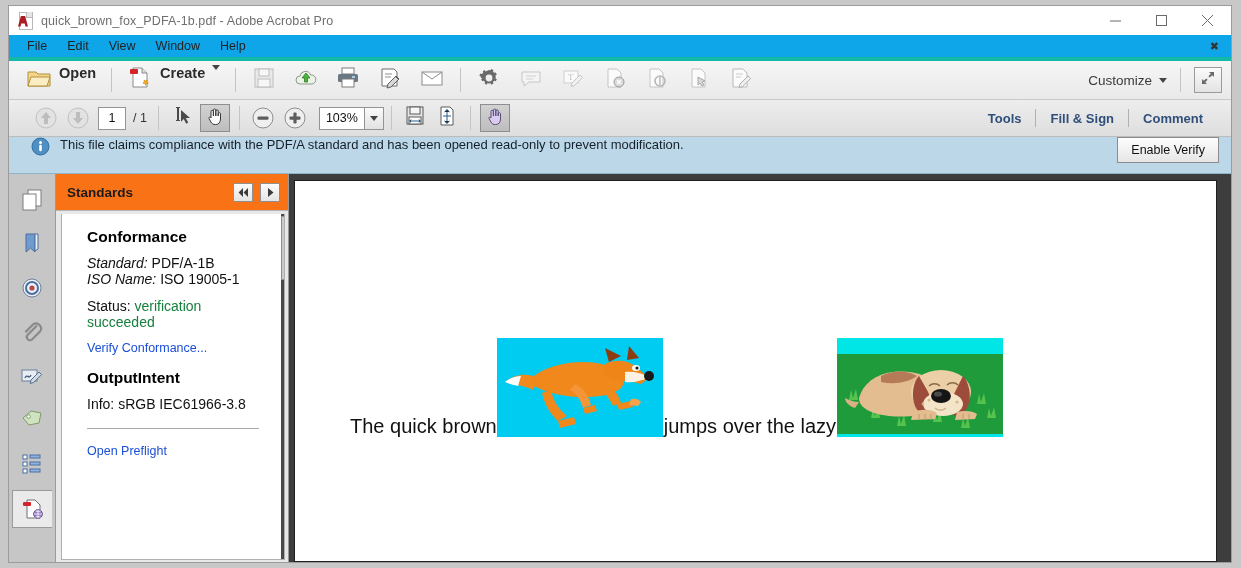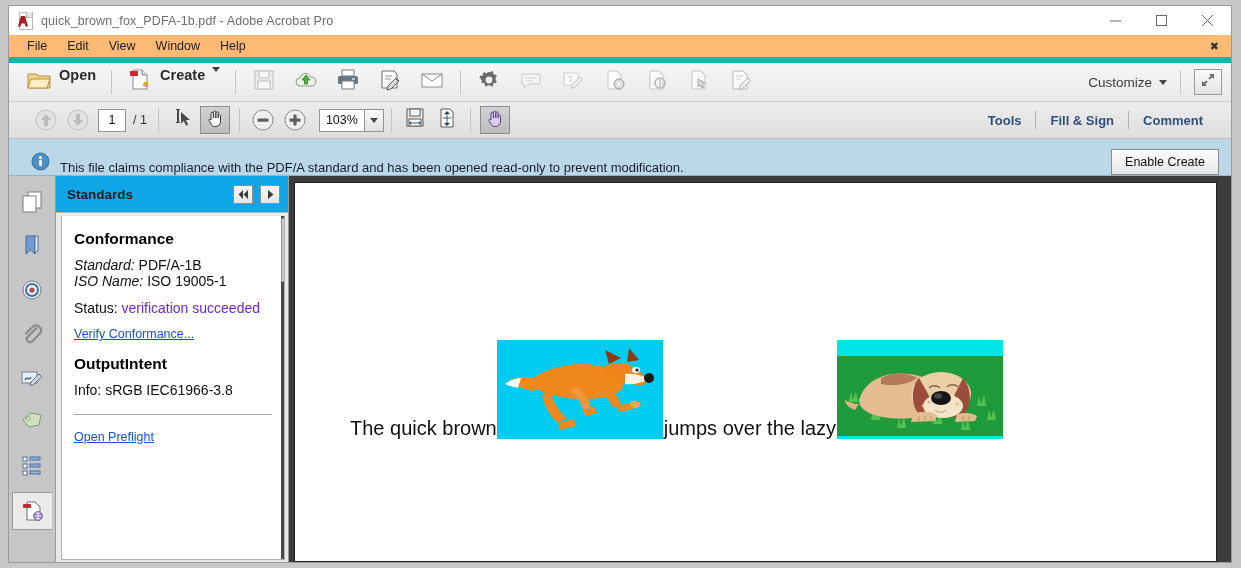--- a/index.html
+++ b/index.html
@@ -18,22 +18,22 @@
   .tb-icon{width:16px;height:18px;margin-left:9px;margin-right:7px;position:relative;}
   .tb-icon .pg{position:absolute;left:1px;top:0;width:12px;height:16px;background:#fff;border:1px solid #b8b8b8;}
   .tb-icon .fold{position:absolute;left:8px;top:0;width:5px;height:5px;background:#e4e4e4;border-left:1px solid #b8b8b8;border-bottom:1px solid #b8b8b8;}
   .tb-icon .a{position:absolute;left:0px;top:4px;width:10px;height:11px;background:#ad1c24;
       clip-path:polygon(30% 0,70% 0,100% 100%,74% 100%,67% 72%,33% 72%,26% 100%,0 100%);}
   .tb-title{font-size:12.5px;color:#6f6f6f;letter-spacing:.1px;}
   .wctl{margin-left:auto;display:flex;height:29px;}
   .wbtn{width:46px;display:flex;align-items:center;justify-content:center;color:#6a6a6a;}
   .wbtn svg{display:block;}
   
-  .menubar{height:22px;background:#fdba74;display:flex;align-items:center;flex:0 0 auto;
-     border-bottom:6px solid #14b8a6;}
+  .menubar{height:22px;background:#0ea5e9;display:flex;align-items:center;flex:0 0 auto;
+     border-bottom:4px solid #14b8a6;}
   .menu-item{font-size:12.5px;color:#222;padding:2px 9px;margin-left:2px;}
   .menu-item:first-child{margin-left:9px;}
   .menu-close{margin-left:auto;margin-right:8px;font-size:11px;color:#333;padding:0 4px;}
   
   .toolbar1{height:38px;background:#efefef;border-bottom:1px solid #c9c9c9;
      display:flex;align-items:center;flex:0 0 auto;
      background:linear-gradient(#f6f6f6,#e9e9e9);}
   .tbtn{display:flex;align-items:flex-start;height:30px;padding:0 7px;margin:0 1px;}
   .tbtn .lbl{font-size:14.5px;font-weight:bold;color:#2b2b2b;margin-left:7px;}
   .sep{width:1px;height:24px;background:#c4c4c4;margin:0 7px;}
@@ -56,46 +56,46 @@
   .toolbtn.active{border:1px solid #8e8e8e;background:linear-gradient(#d2d2d2,#bdbdbd);}
   .zoombox{width:44px;height:21px;border:1px solid #949494;border-right:none;background:#fff;
      display:flex;align-items:center;justify-content:center;font-size:12.5px;color:#111;}
   .zoomdrop{width:18px;height:21px;border:1px solid #949494;background:linear-gradient(#fafafa,#e2e2e2);
      display:flex;align-items:center;justify-content:center;}
   .rlinks{margin-left:auto;display:flex;align-items:center;margin-right:14px;}
   .rlink{font-size:13px;font-weight:bold;color:#2f4f7a;padding:0 14px;}
   .vdot{width:1px;height:18px;background:#b0b0b0;}
   
   .notice{height:36px;background:#bcd8e8;border-bottom:1px solid #8fb4c9;
-     display:flex;align-items:flex-end;flex:0 0 auto;}
+     display:flex;align-items:flex-start;flex:0 0 auto;}
   .notice-txt{font-size:13px;color:#15202b;margin-left:10px;}
   .enable-btn{margin-left:auto;margin-right:12px;height:24px;padding:0 13px;
      border:1px solid #8c8c8c;background:linear-gradient(#fdfdfd,#e6e6e6);
      display:flex;align-items:center;font-size:12.5px;color:#111;}
   
   .main{flex:1 1 auto;display:flex;min-height:0;background:#3d3d3d;}
   .rail{width:46px;background:#c6c6c6;border-right:1px solid #9a9a9a;
      display:flex;flex-direction:column;align-items:center;padding-top:8px;flex:0 0 auto;}
   .rail-item{width:36px;height:36px;display:flex;align-items:center;justify-content:center;margin-bottom:8px;}
   .rail-item.sel{background:#eaeaea;border:1px solid #9a9a9a;border-right:none;width:39px;}
   .panel{width:232px;background:#e8e8e8;display:flex;flex-direction:column;flex:0 0 auto;border-right:1px solid #9a9a9a;}
-  .panel-head{height:36px;display:flex;align-items:center;background:#0ea5e9;border-bottom:1px solid #b6b6b6;}
+  .panel-head{height:36px;display:flex;align-items:center;background:#f97316;border-bottom:1px solid #b6b6b6;}
   .panel-title{font-size:13.5px;font-weight:bold;color:#1b1b1b;margin-left:11px;}
   .panel-btns{margin-left:auto;display:flex;margin-right:8px;}
   .pbtn{width:18px;height:17px;border:1px solid #8e8e8e;background:linear-gradient(#fbfbfb,#e4e4e4);
      display:flex;align-items:center;justify-content:center;margin-left:7px;}
   .panel-body{flex:1 1 auto;background:#fff;border:1px solid #b0b0b0;border-top:none;
-     margin:3px 3px 2px 5px;padding:10px 12px;overflow:hidden;position:relative;}
+     margin:3px 3px 2px 5px;padding:10px 25px;overflow:hidden;position:relative;}
   .p-h{font-size:15.5px;font-weight:bold;color:#000;margin:4px 0 9px 0;}
   .p-h2{font-size:15.5px;font-weight:bold;color:#000;margin:13px 0 9px 0;}
   .p-row{font-size:14px;color:#111;line-height:16px;}
   .p-row i{font-style:italic;}
   .p-gap{height:11px;}
-  .blue{color:#6d28d9;}
-  .link{font-size:12.5px;color:#1a4fd6;text-decoration:underline;display:inline-block;margin-top:3px;}
+  .blue{color:#15803d;}
+  .link{font-size:12.5px;color:#1a4fd6;display:inline-block;margin-top:3px;}
   .hr{height:1px;background:#a9a9a9;margin:16px 0 12px 0;}
   .pscroll{position:absolute;right:-8px;top:0;width:11px;height:100%;background:#4a4a4a;}
   .pthumb{position:absolute;right:0;top:2px;width:11px;height:64px;
      background:#c9c9c9;border:1px solid #8e8e8e;box-sizing:border-box;}
   .docarea{flex:1 1 auto;position:relative;background:#3d3d3d;padding:6px 14px 0 7px;min-width:0;}
   .page{position:absolute;left:5px;top:6px;right:14px;bottom:0;background:#fff;border:1px solid #1f1f1f;}
   .content{position:absolute;left:0;top:0;right:0;bottom:0;}
   .sentence{position:absolute;left:55px;top:157px;display:flex;align-items:flex-end;}
   .stext{font-size:20px;color:#111;line-height:20px;padding-bottom:2px;}
   .imgbox{margin:0 0px;}
@@ -416,21 +416,21 @@
   <div class="notice">
     <span style="margin-left:22px;">
       <svg width="19" height="19" viewBox="0 0 19 19">
         <circle cx="9.5" cy="9.5" r="8.5" fill="#4f8fc4" stroke="#2f6c9e"></circle>
         <circle cx="9.5" cy="5.4" r="1.5" fill="#fff"></circle>
         <rect x="8.2" y="7.8" width="2.6" height="6.4" rx="1.1" fill="#fff"></rect>
       </svg>
     </span>
     <div class="notice-txt">This file claims compliance with the PDF/A standard and has been opened read-only to prevent modification.</div>
     <div class="enable-btn">
-      <span>Enable Create</span>
+      <span>Enable Verify</span>
     </div>
   </div>
 
   <div class="main">
 
     <div class="rail">
       <div class="rail-item">
         <svg width="26" height="26" viewBox="0 0 26 26">
           <rect x="9" y="3" width="13" height="16" fill="#fff" stroke="#7c7c7c"></rect>
           <rect x="4" y="7" width="13" height="16" fill="#fff" stroke="#7c7c7c"></rect>

